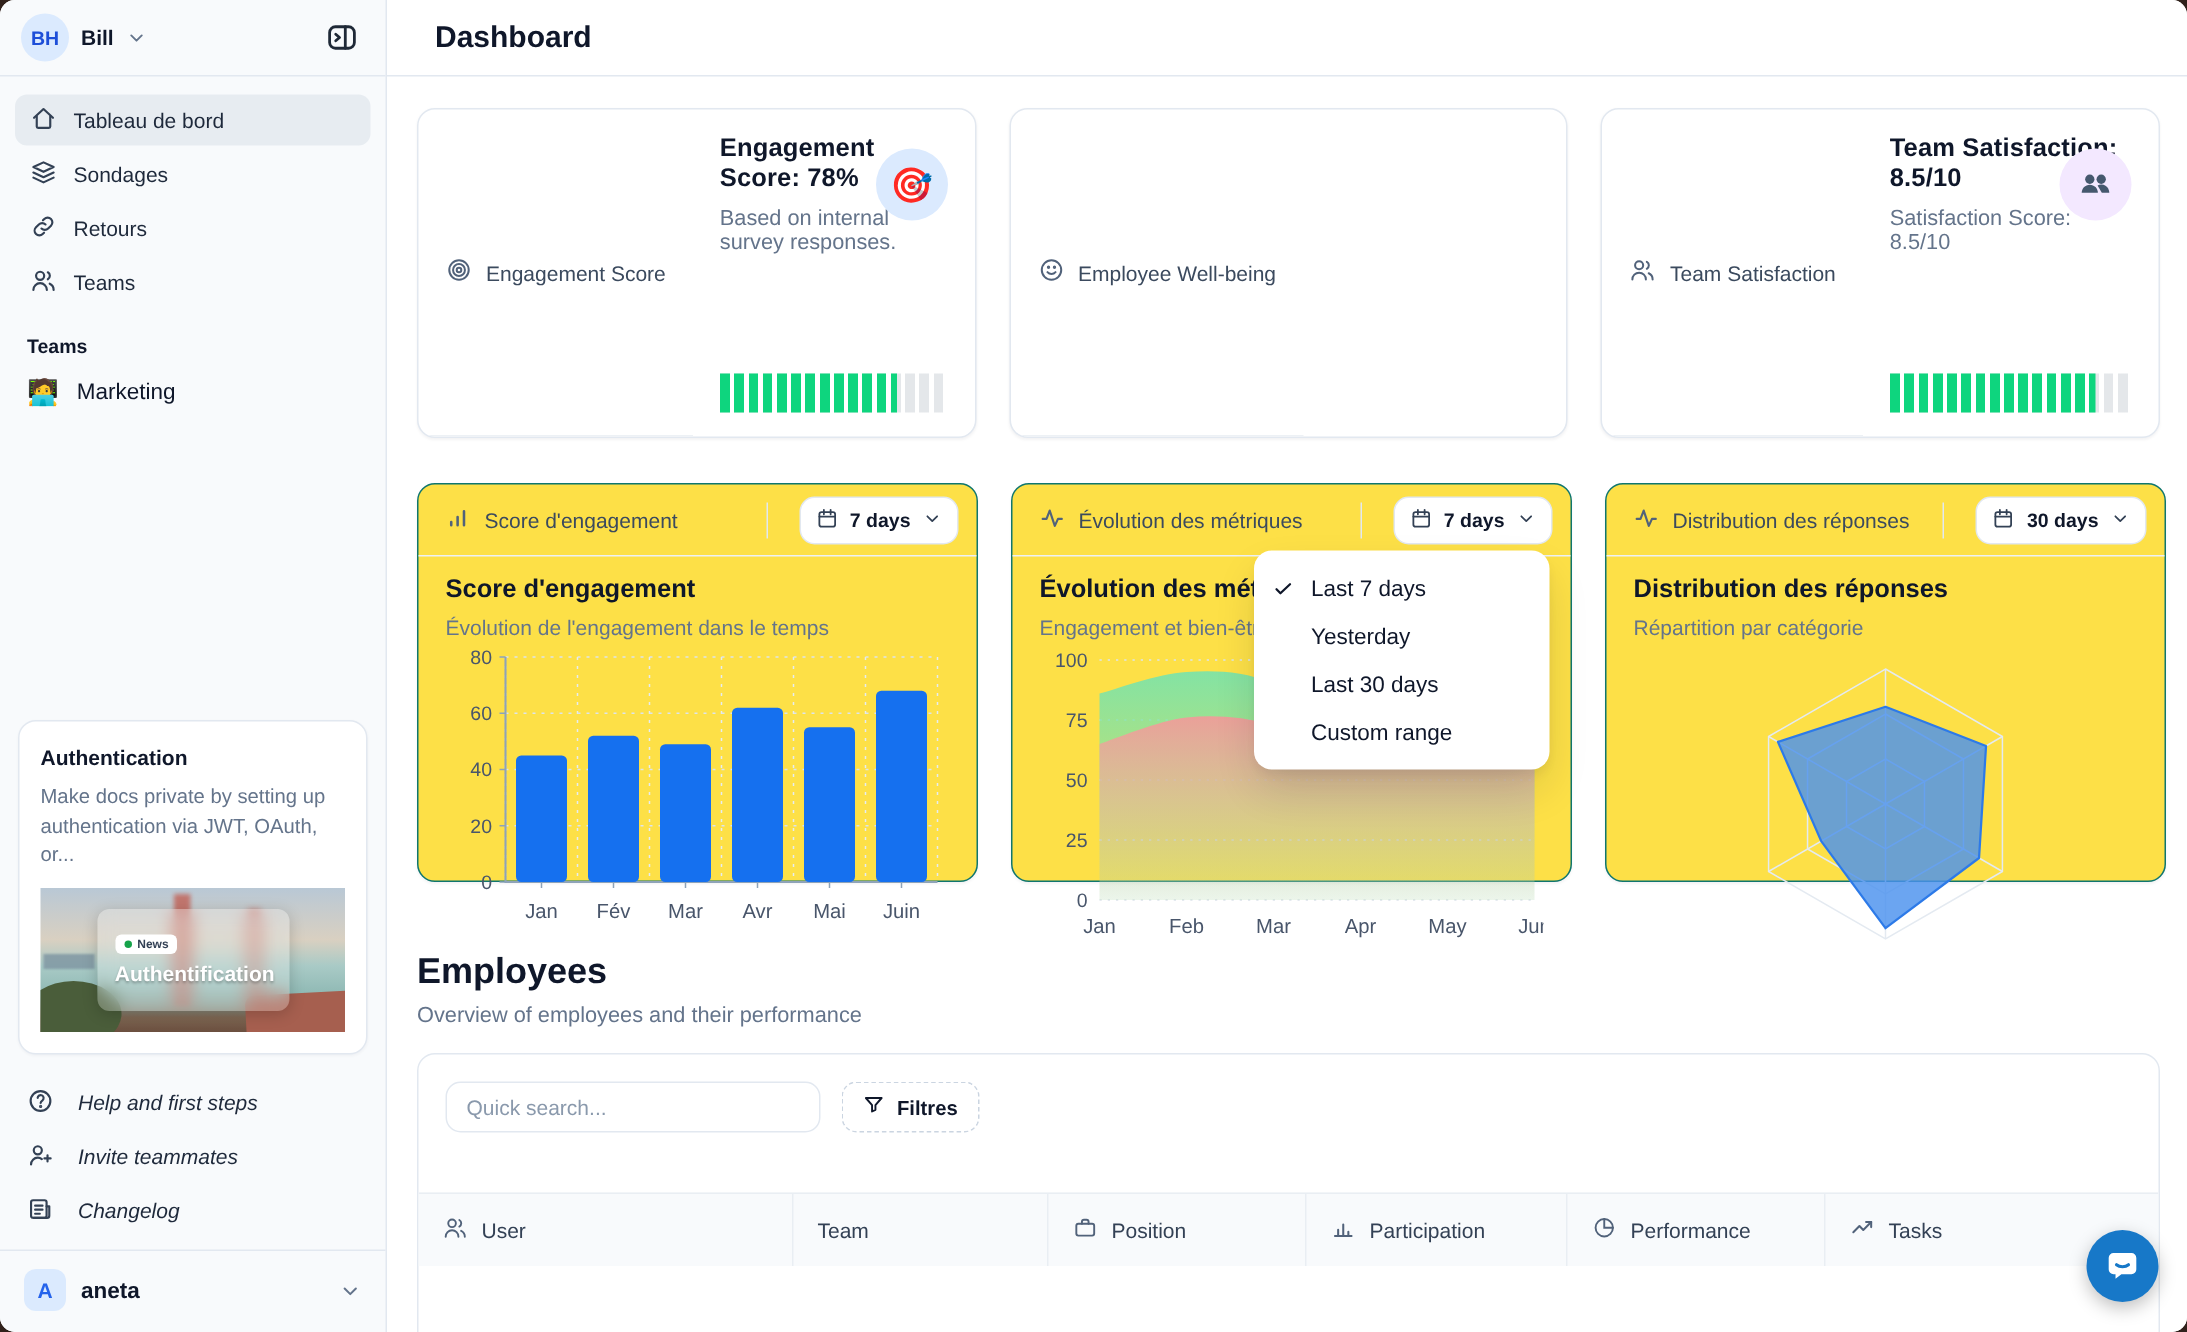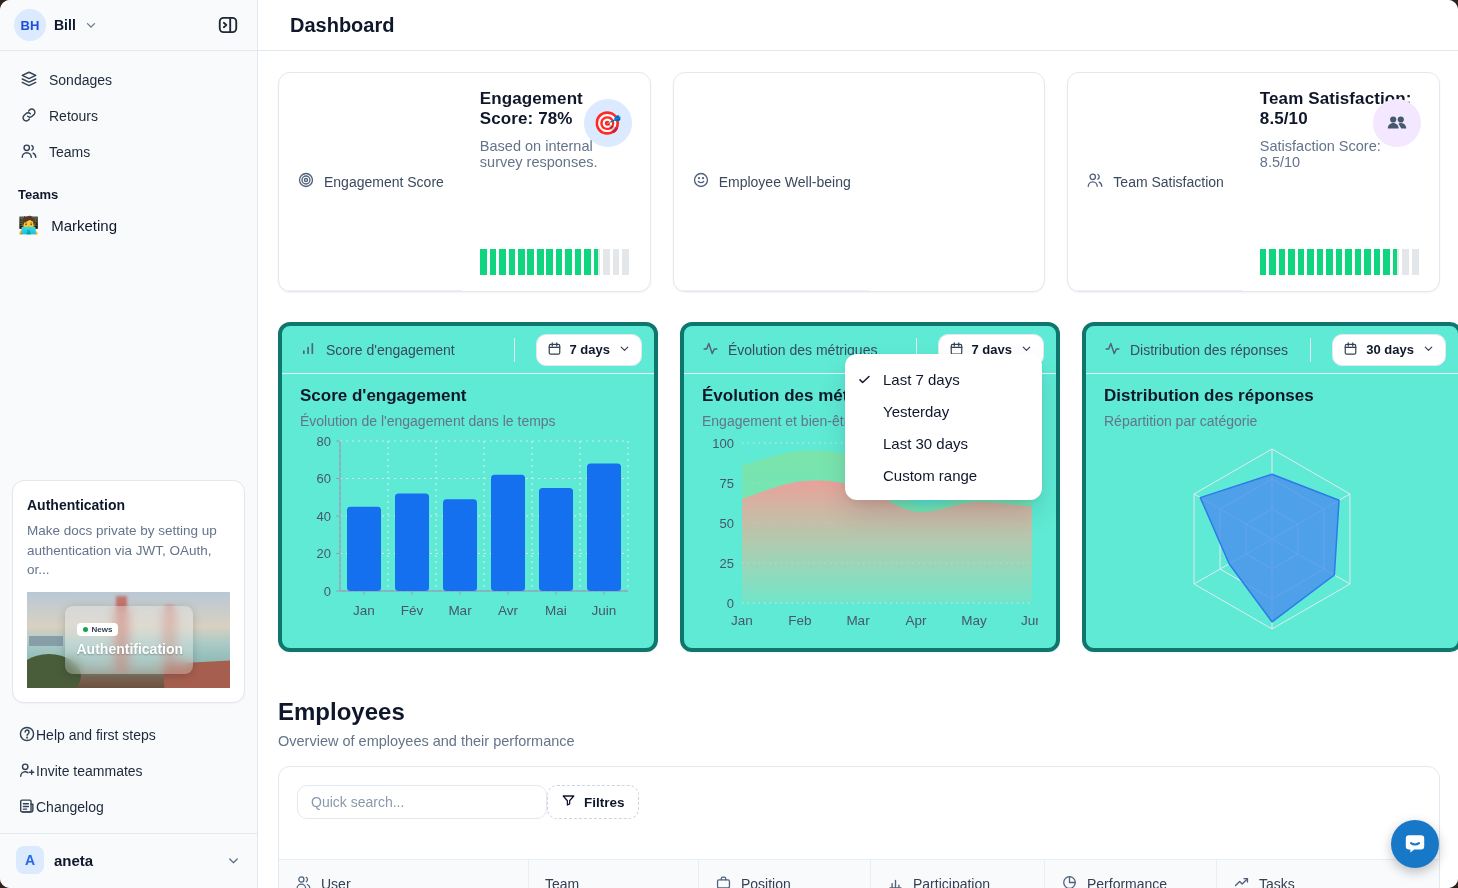--- a/index.html
+++ b/index.html
@@ -36,22 +36,22 @@
   .p-land{position:absolute;left:-10px;bottom:-10px;width:64px;height:44px;background:#4a5d3a;border-radius:50%;}
   .p-bldg{position:absolute;right:-8px;bottom:-10px;width:74px;height:36px;background:#a65f4f;border-radius:6px;transform:rotate(-3deg);}
   .p-city{position:absolute;left:2px;top:44px;width:34px;height:10px;background:#7d94a1;opacity:.8;filter:blur(.6px);}
   .promo-glass{position:absolute;left:50%;top:50%;transform:translate(-50%,-50%);width:128px;height:68px;
     border-radius:8px;background:rgba(255,255,255,.24);backdrop-filter:blur(6px);
     box-shadow:0 2px 10px rgba(0,0,0,.18);display:flex;flex-direction:column;justify-content:center;padding:0 12px;}
   .news-pill{display:inline-flex;align-items:center;gap:4px;background:#fff;border-radius:4px;
              font-size:8px;font-weight:700;color:#334155;padding:2px 6px;width:max-content;}
   .news-dot{width:5px;height:5px;border-radius:50%;background:#16a34a;}
   .glass-title{color:#fff;font-weight:700;font-size:14px;margin-top:5px;text-shadow:0 1px 2px rgba(0,0,0,.3);}
-  .sb-link{display:flex;align-items:center;gap:0;height:36px;padding:0 18px;font-size:14px;
-           color:#1e293b;cursor:pointer;}
+  .sb-link{display:flex;align-items:center;gap:16px;height:36px;padding:0 18px;font-size:14px;
+           color:#1e293b;cursor:pointer;font-style:italic;}
   .sb-link svg{color:#334155;}
   .sb-user{display:flex;align-items:center;gap:10px;padding:12px 16px 14px;cursor:pointer;}
   .sb-user-avatar{width:28px;height:28px;border-radius:8px;background:#dbeafe;color:#2563eb;
                   font-weight:700;font-size:14px;display:flex;align-items:center;justify-content:center;}
   .sb-user-name{font-weight:700;font-size:15px;}
   .chev{color:#64748b;display:flex;}
   
   .main{flex:1;display:flex;flex-direction:column;min-width:0;background:#fff;}
   .topbar{height:51px;min-height:51px;border-bottom:1px solid #e2e8f0;display:flex;align-items:center;
           padding:0 32px;font-size:20px;font-weight:700;}
@@ -65,43 +65,43 @@
   .stat-body{padding:16px 18px 16px;display:flex;flex-direction:column;flex:1;position:relative;}
   .stat-title{font-size:17px;font-weight:700;letter-spacing:.1px;}
   .stat-sub{font-size:14.5px;color:#64748b;margin-top:9px;}
   .emoji-circle{position:absolute;right:18px;top:26px;width:48px;height:48px;border-radius:50%;
                 display:flex;align-items:center;justify-content:center;font-size:23px;}
   .seg-track{margin-top:auto;height:26px;position:relative;
              background:repeating-linear-gradient(90deg,#e4e7ea 0 6.5px,transparent 6.5px 9.5px);}
   .seg-fill{position:absolute;top:0;bottom:0;left:0;
             background:repeating-linear-gradient(90deg,#0ed57e 0 6.5px,#ffffff 6.5px 9.5px);}
   .charts-row{display:flex;gap:22px;margin-top:30px;}
-  .chart-card{flex:1;border:4px solid #0f766e;border-radius:12px;height:330px;position:relative;
-              box-shadow:0 1px 2px rgba(16,24,40,.05);background:#5eead4;}
+  .chart-card{flex:1;border:1px solid #0f766e;border-radius:12px;height:266px;position:relative;
+              box-shadow:0 1px 2px rgba(16,24,40,.05);background:#fde047;}
   .chart-head{display:flex;align-items:center;gap:9px;padding:8px 12px 8px 18px;border-bottom:1px solid #edf1f5;
               color:#3b4a5e;font-size:14px;height:48px;}
   .chart-head svg{color:#51627a;}
   .head-sep{width:1px;height:24px;background:#e2e8f0;margin-left:auto;}
   .range-btn{display:flex;align-items:center;gap:8px;border:1px solid #e2e8f0;border-radius:10px;
              padding:6px 10px;font-size:13px;font-weight:700;background:#fff;margin-left:12px;cursor:pointer;color:#0f172a;}
   .range-btn svg{color:#334155;}
   .chart-body{padding:12px 18px 0;overflow:hidden;}
   .chart-title{font-size:17px;font-weight:700;}
   .chart-sub{font-size:14px;color:#64748b;margin-top:7px;}
   .chart-svg{display:block;margin-top:4px;}
-  .dropdown{position:absolute;left:161px;top:28px;width:197px;background:#fff;border-radius:12px;
+  .dropdown{position:absolute;left:161px;top:44px;width:197px;background:#fff;border-radius:12px;
             box-shadow:0 4px 8px -2px rgba(16,24,40,.08),0 14px 30px -4px rgba(16,24,40,.16);
             padding:9px 0;z-index:30;}
   .dd-item{display:flex;align-items:center;height:32px;font-size:15px;color:#0f172a;padding:0 12px;cursor:pointer;}
   .dd-gutter{width:26px;display:flex;align-items:center;color:#0f172a;}
   
   .emp-title{font-size:24px;font-weight:800;margin-top:46px;}
   .emp-sub{font-size:14.5px;color:#64748b;margin-top:7px;}
   .emp-card{margin-top:17px;border:1px solid #e2e8f0;border-radius:12px;height:300px;overflow:hidden;background:#fff;}
-  .emp-toolbar{display:flex;align-items:center;padding:18px;}
+  .emp-toolbar{display:flex;align-items:center;gap:14px;padding:18px;}
   .search-input{width:250px;height:34px;border:1px solid #e2e8f0;border-radius:10px;padding:0 13px;
                 font-size:14px;color:#0f172a;outline:none;font-family:"Liberation Sans",sans-serif;}
   .search-input::placeholder{color:#8a99ac;}
   .filter-btn{display:flex;align-items:center;gap:8px;border:1px dashed #cbd5e1;border-radius:10px;height:34px;
               padding:0 13px;font-size:13.5px;font-weight:700;background:#fff;cursor:pointer;color:#0f172a;}
   .emp-thead{display:flex;background:#f8fafc;border-top:1px solid #e9eef3;margin-top:22px;}
   .th{display:flex;align-items:center;gap:9px;padding:14px 16px;font-size:14px;color:#334155;
       border-right:1px solid #e9eef3;height:48px;}
   .th svg{color:#51627a;}
   .th:last-child{border-right:none;}
@@ -127,20 +127,27 @@
         <svg width="22" height="22" viewBox="0 0 20 20" fill="none" stroke="currentColor" stroke-width="1.7" stroke-linecap="round" stroke-linejoin="round">
             <rect x="2.5" y="3.5" width="15" height="13" rx="3.5"></rect>
             <path d="M12 3.5v13"></path>
             <path d="M6.2 8l2.3 2-2.3 2"></path>
           </svg>
       </span>
     </div>
     <div class="sb-divider"></div>
 
     <nav class="nav">
+      <div class="nav-item active">
+        <span><svg width="18" height="18" viewBox="0 0 20 20" fill="none" stroke="currentColor" stroke-width="1.6" stroke-linecap="round" stroke-linejoin="round">
+              <path d="M3 9.5L10 3l7 6.5"></path>
+              <path d="M5 8.3V16a1 1 0 001 1h8a1 1 0 001-1V8.3"></path>
+            </svg></span>
+        <span>Tableau de bord</span>
+      </div>
       <div class="nav-item">
         <span><svg width="18" height="18" viewBox="0 0 20 20" fill="none" stroke="currentColor" stroke-width="1.6" stroke-linecap="round" stroke-linejoin="round">
               <path d="M10 2.5l7.5 3.5L10 9.5 2.5 6 10 2.5z"></path>
               <path d="M2.5 10L10 13.5 17.5 10"></path>
               <path d="M2.5 13.8L10 17.3l7.5-3.5"></path>
             </svg></span>
         <span>Sondages</span>
       </div>
       <div class="nav-item">
         <span><svg width="18" height="18" viewBox="0 0 20 20" fill="none" stroke="currentColor" stroke-width="1.6" stroke-linecap="round" stroke-linejoin="round">

